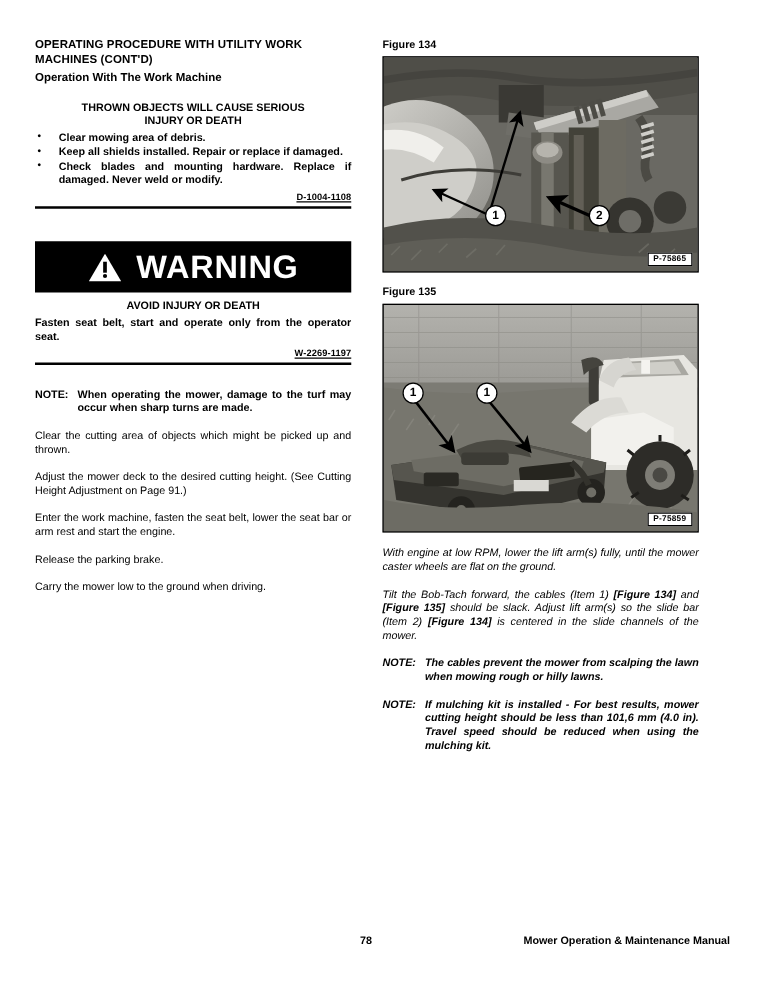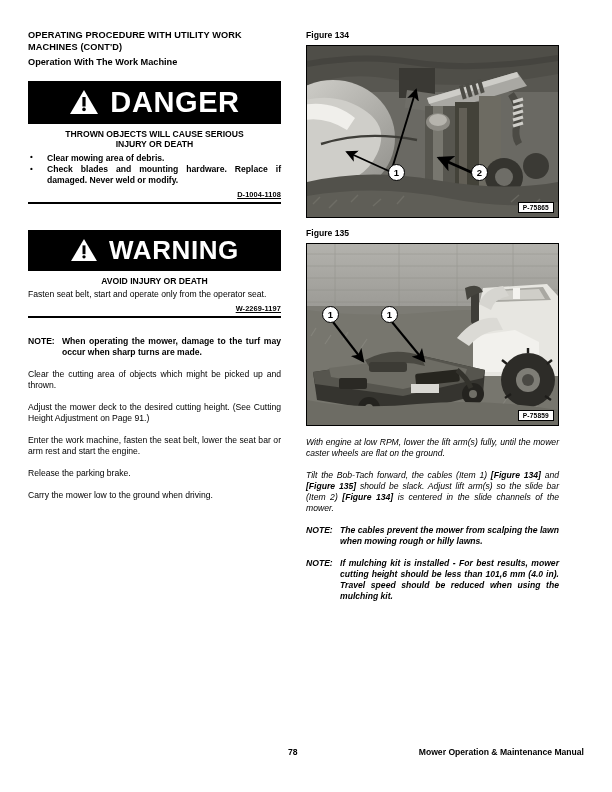--- a/index.html
+++ b/index.html
@@ -66,21 +66,21 @@
   .alert-word.warn { font-size: 26px; }
   .alert-title {
     font-size: 8.6px;
     font-weight: bold;
     text-align: center;
     line-height: 10.6px;
     margin: 5px 0 3px 0;
   }
   .alert-body {
     font-size: 8.6px;
-    font-weight: normal;
+    font-weight: bold;
     line-height: 10.8px;
     text-align: justify;
   }
   ul.bullets {
     list-style: none;
     margin: 0;
     padding: 0;
   }
   ul.bullets li {
     position: relative;
@@ -208,32 +208,25 @@
 <body>
 
 <div class="page">
 
   <div class="col col-left">
 
     <div class="head-main">OPERATING PROCEDURE WITH UTILITY WORK MACHINES (CONT'D)</div>
     <div class="head-sub">Operation With The Work Machine</div>
 
     <div class="alert-block">
-      <div class="alert-bar">
-        <svg class="tri-icon" width="30" height="26" viewBox="0 0 30 26">
-          <polygon points="15,1 29,25 1,25" fill="#ffffff"></polygon>
-          <rect x="13.4" y="8" width="3.2" height="9.5" fill="#000000"></rect>
-          <circle cx="15" cy="20.4" r="1.8" fill="#000000"></circle>
-        </svg>
-        <span class="alert-word">DANGER</span>
-      </div>
       <div class="alert-title">THROWN OBJECTS WILL CAUSE SERIOUS</div>
       <div class="alert-title" style="margin-top:-3px;margin-bottom:3px;">INJURY OR DEATH</div>
       <ul class="bullets">
         <li>Clear mowing area of debris.</li>
+        <li>Keep all shields installed. Repair or replace if damaged.</li>
         <li>Check blades and mounting hardware. Replace if damaged. Never weld or modify.</li>
       </ul>
       <div class="alert-code">D-1004-1108</div>
       <hr class="rule-thick">
     </div>
 
     <div class="alert-block" style="margin-top:26px;">
       <div class="alert-bar warn">
         <svg class="tri-icon" width="28" height="24" viewBox="0 0 30 26">
           <polygon points="15,1 29,25 1,25" fill="#ffffff"></polygon>

